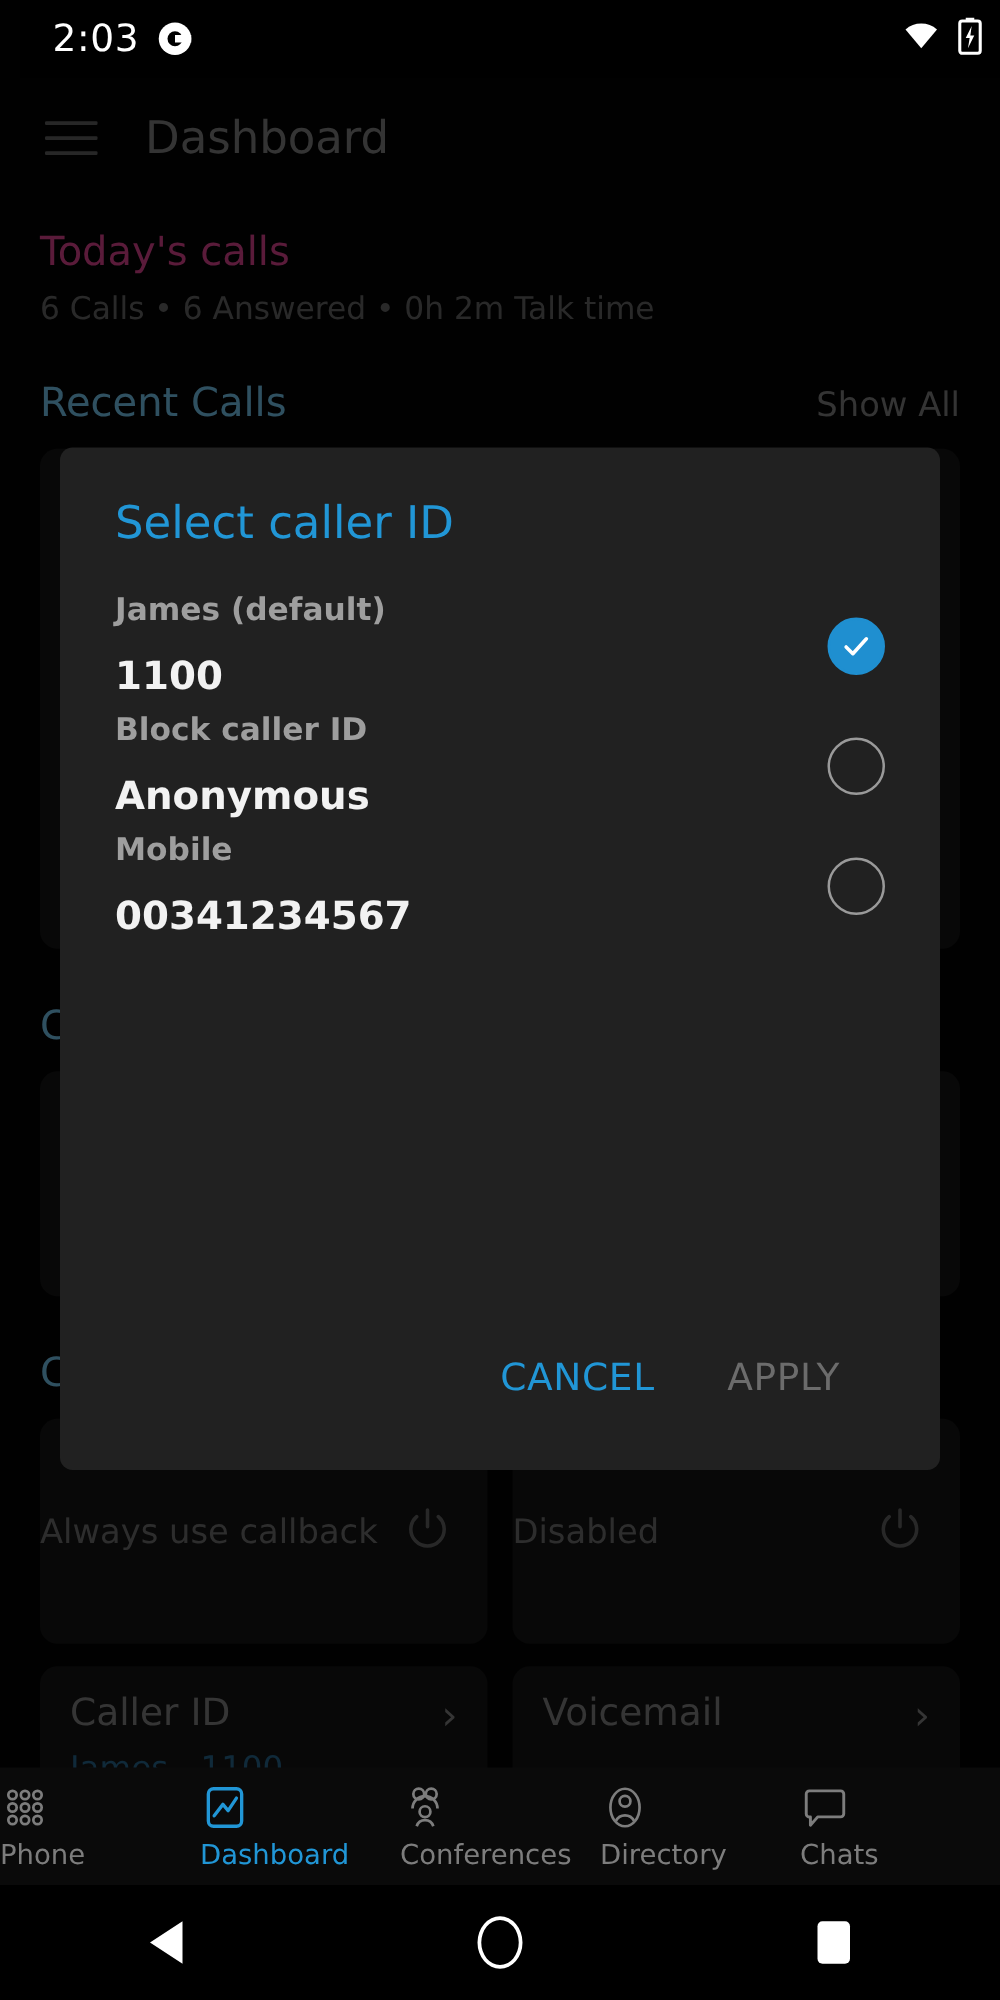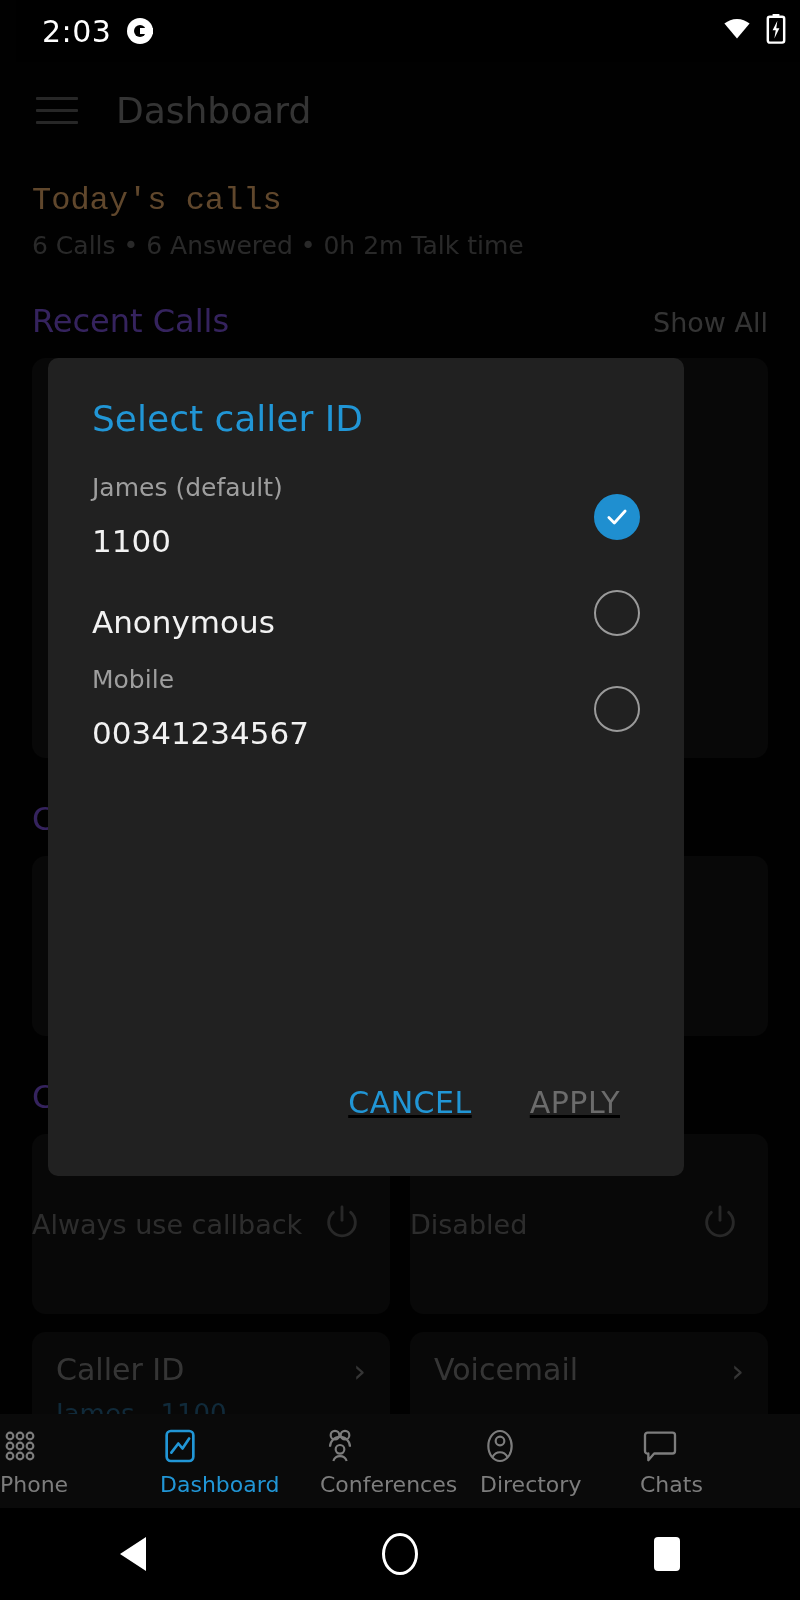--- a/index.html
+++ b/index.html
@@ -51,27 +51,27 @@
     display: flex; align-items: center;
     padding-left: 36px;
     z-index: 2;
   }
   #hamburger { width: 42px; display: flex; flex-direction: column; gap: 9px; cursor: pointer; }
   #hamburger span { display: block; height: 3px; background: #686868; border-radius: 1px; }
   #page-title { margin-left: 38px; font-size: 36px; color: #8a8a8a; }
 
   
   #content { position: absolute; top: 158px; left: 0; width: 800px; z-index: 1; }
-  .sect-title { font-size: 32px; color: #fdba74; padding: 24px 32px 0; font-family: Liberation Mono, monospace; }
+  .sect-title { font-size: 32px; color: #ec4899; padding: 24px 32px 0; }
   .sect-sub { font-size: 25px; color: #6d6d6d; padding: 12px 32px 0; }
   .sect-head {
     display: flex; align-items: baseline; justify-content: space-between;
     padding: 42px 32px 0;
   }
-  .sect-head .h { font-size: 32px; color: #8b5cf6; }
+  .sect-head .h { font-size: 32px; color: #7dd3fc; }
   .sect-head .a { font-size: 27px; color: #8a8a8a; }
 
   .card {
     background: #161616; border-radius: 14px;
     margin: 18px 32px 0;
     min-height: 180px;
   }
   .cards-row { display: flex; gap: 20px; padding: 0 32px; margin-top: 18px; }
   .cards-row .card { margin: 0; flex: 1; }
 
@@ -93,31 +93,31 @@
   #scrim {
     position: absolute; inset: 0;
     background: rgba(0,0,0,0.62);
     z-index: 3;
   }
 
   
   #dialog {
     position: absolute;
     left: 48px; top: 358px;
-    width: 636px; height: 818px;
+    width: 704px; height: 818px;
     background: #212121;
     border-radius: 10px;
     z-index: 4;
     display: flex; flex-direction: column;
   }
   #dialog-title {
     color: #2196d6; font-size: 36px;
     padding: 40px 44px 0;
   }
-  #option-list { margin-top: 30px; }
+  #option-list { margin-top: 30px; font-weight: bold; }
   .option-row {
     display: flex; align-items: center;
     padding: 0 44px; height: 96px;
     cursor: pointer;
   }
   .option-texts { flex: 1; }
   .option-label { font-size: 25px; color: #9e9e9e; line-height: 1.25; }
   .option-value { font-size: 31px; color: #f2f2f2; line-height: 1.3; margin-top: 18px; }
   .radio {
     width: 46px; height: 46px; border-radius: 50%;
@@ -128,22 +128,21 @@
   .radio.checked {
     border-color: #1f8fd0; background: #1f8fd0;
   }
   .radio .tick { display: none; }
   .radio.checked .tick { display: block; }
 
   #dialog-actions {
     margin-top: auto;
     display: flex; justify-content: flex-end; align-items: center;
     gap: 26px;
-    padding: 0 48px 46px;
-    text-decoration: underline;
+    padding: 0 64px 46px;
   }
   .dlg-btn {
     background: none; border: 0;
     font-family: "DejaVu Sans", sans-serif;
     font-size: 30px; letter-spacing: .5px;
     padding: 10px 16px; cursor: pointer;
   }
   .dlg-btn.primary { color: #2196d6; }
   .dlg-btn.disabled { color: #6c6c6c; cursor: default; }
 
@@ -289,20 +288,21 @@
         </div>
         <div class="radio checked">
           <svg class="tick" width="26" height="26" viewBox="0 0 24 24">
             <path d="M4.5 12.5 L9.5 17.5 L19.5 6.5" fill="none" stroke="#fff" stroke-width="2.6" stroke-linecap="round" stroke-linejoin="round"></path>
           </svg>
         </div>
       </div>
 
       <div class="option-row">
         <div class="option-texts">
+          <div class="option-label">Block caller ID</div>
           <div class="option-value">Anonymous</div>
         </div>
         <div class="radio">
           
         </div>
       </div>
 
       <div class="option-row">
         <div class="option-texts">
           <div class="option-label">Mobile</div>

